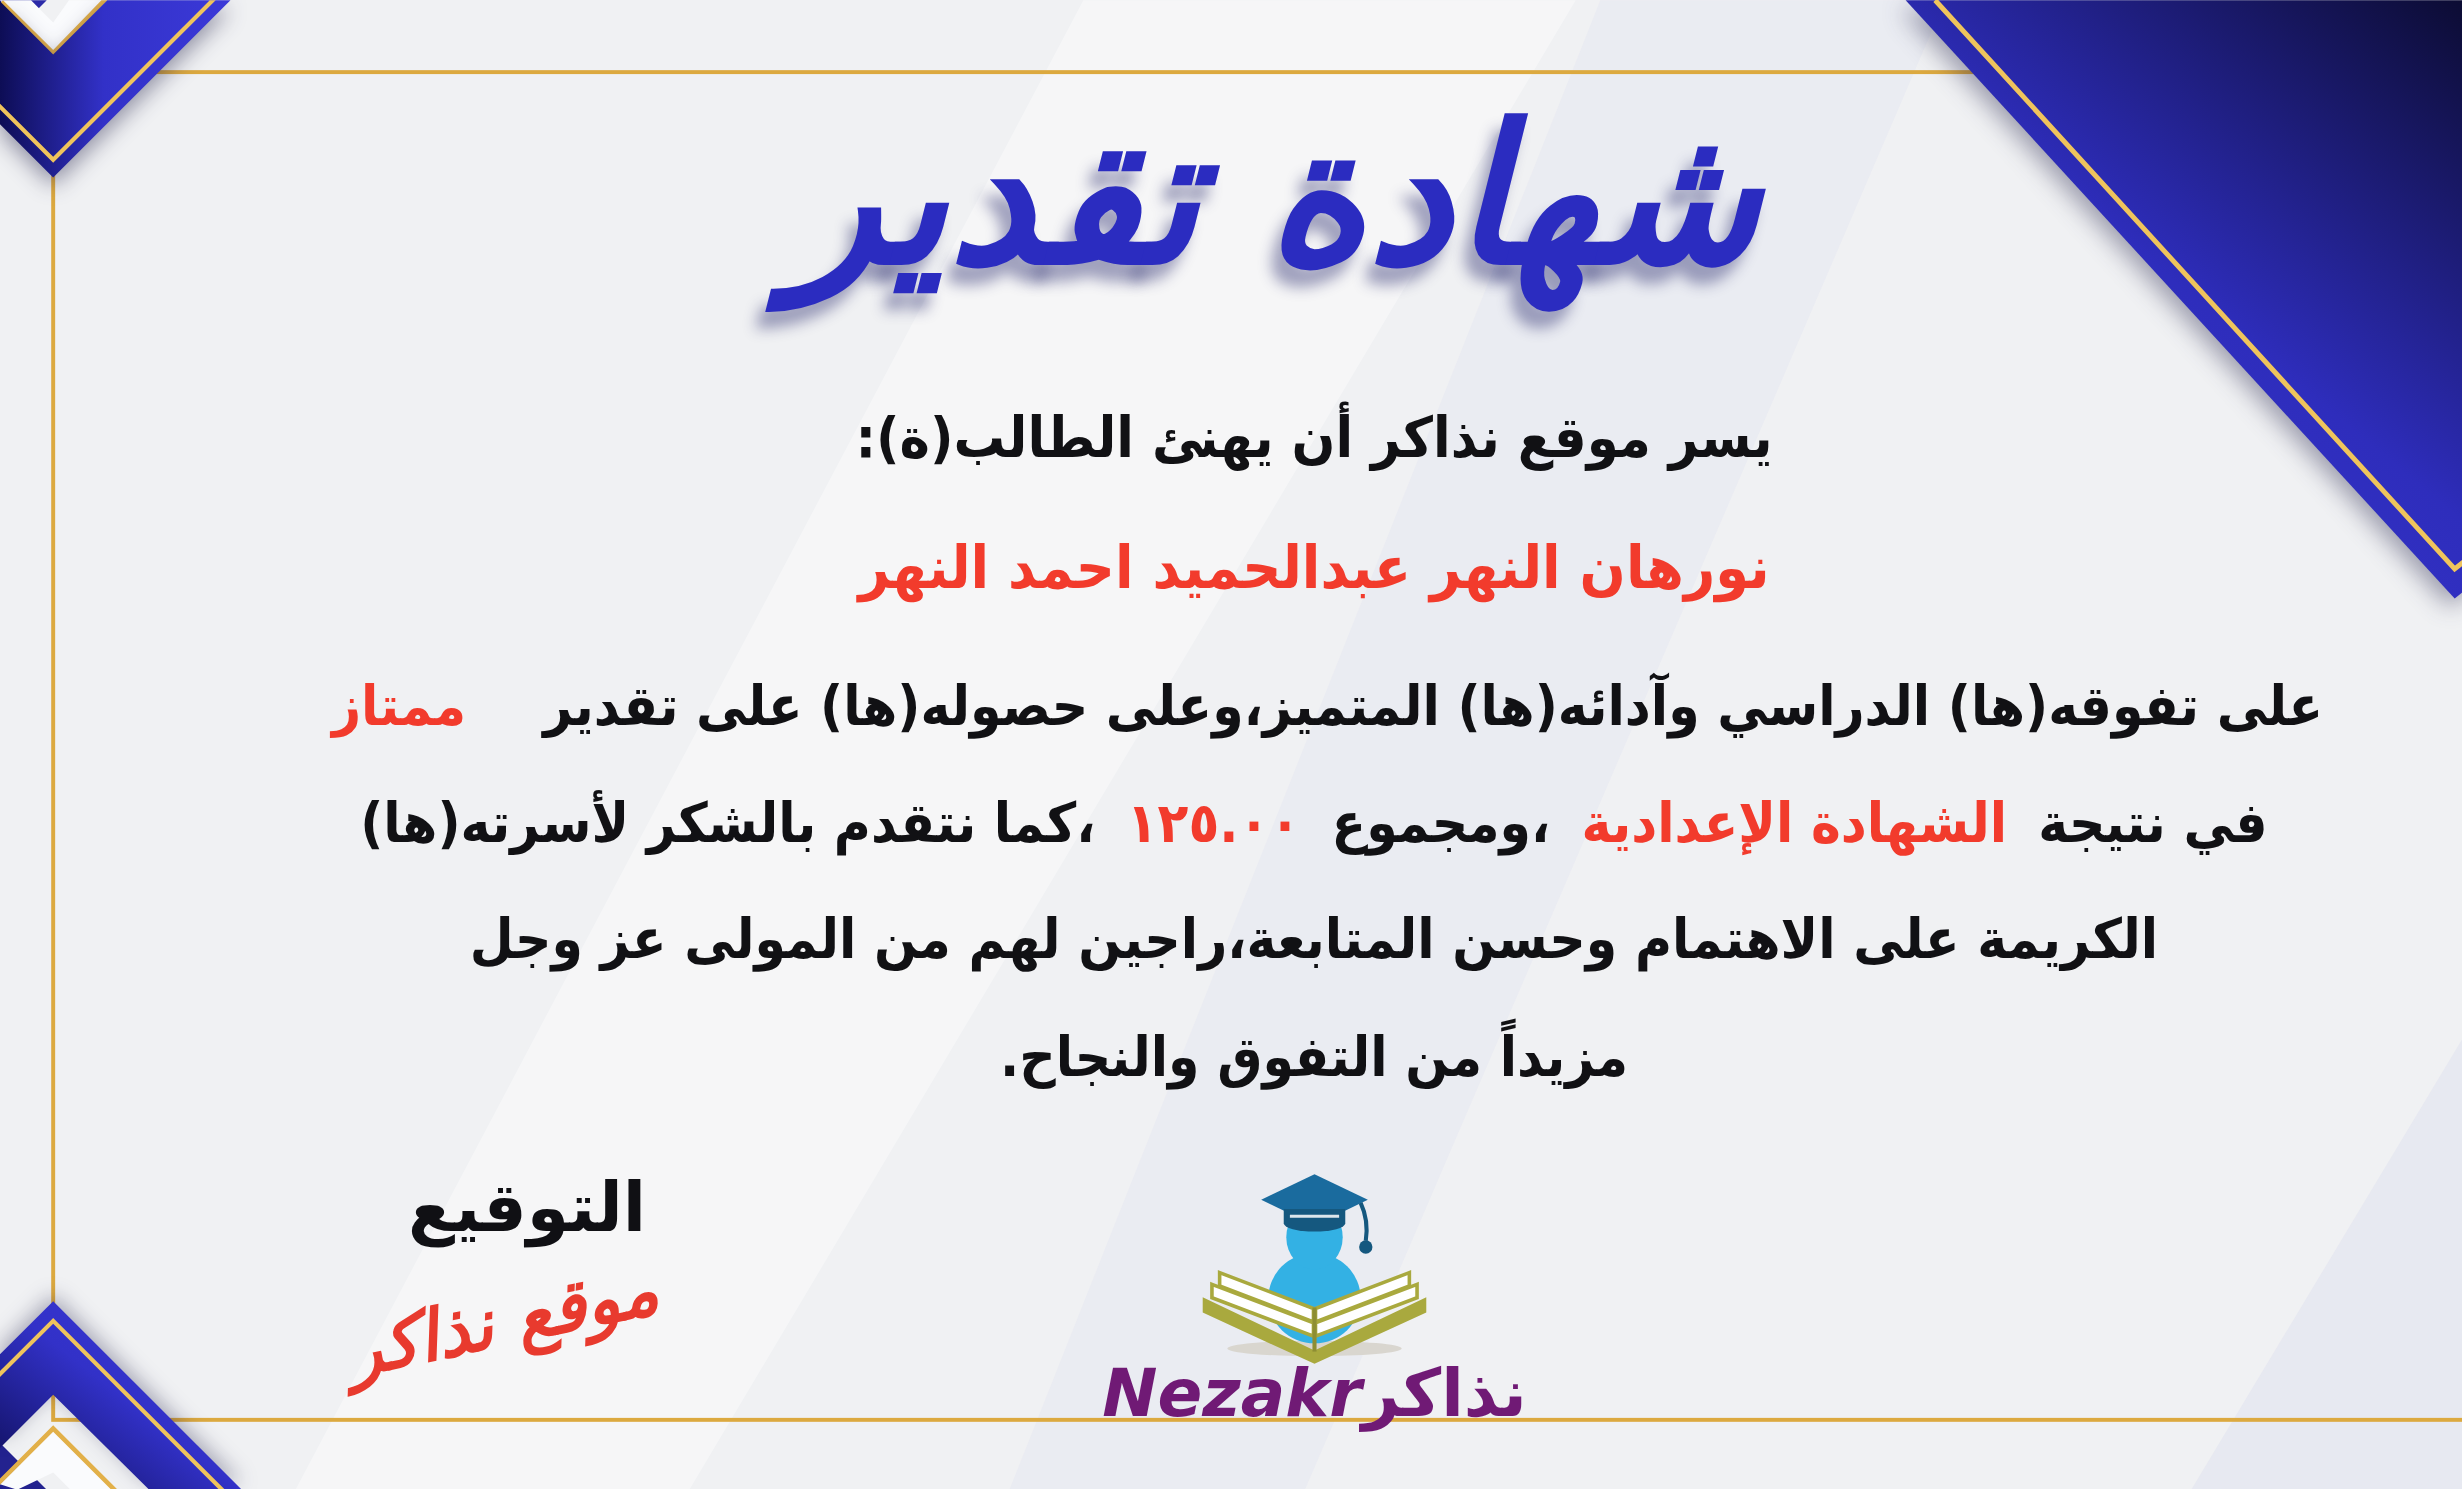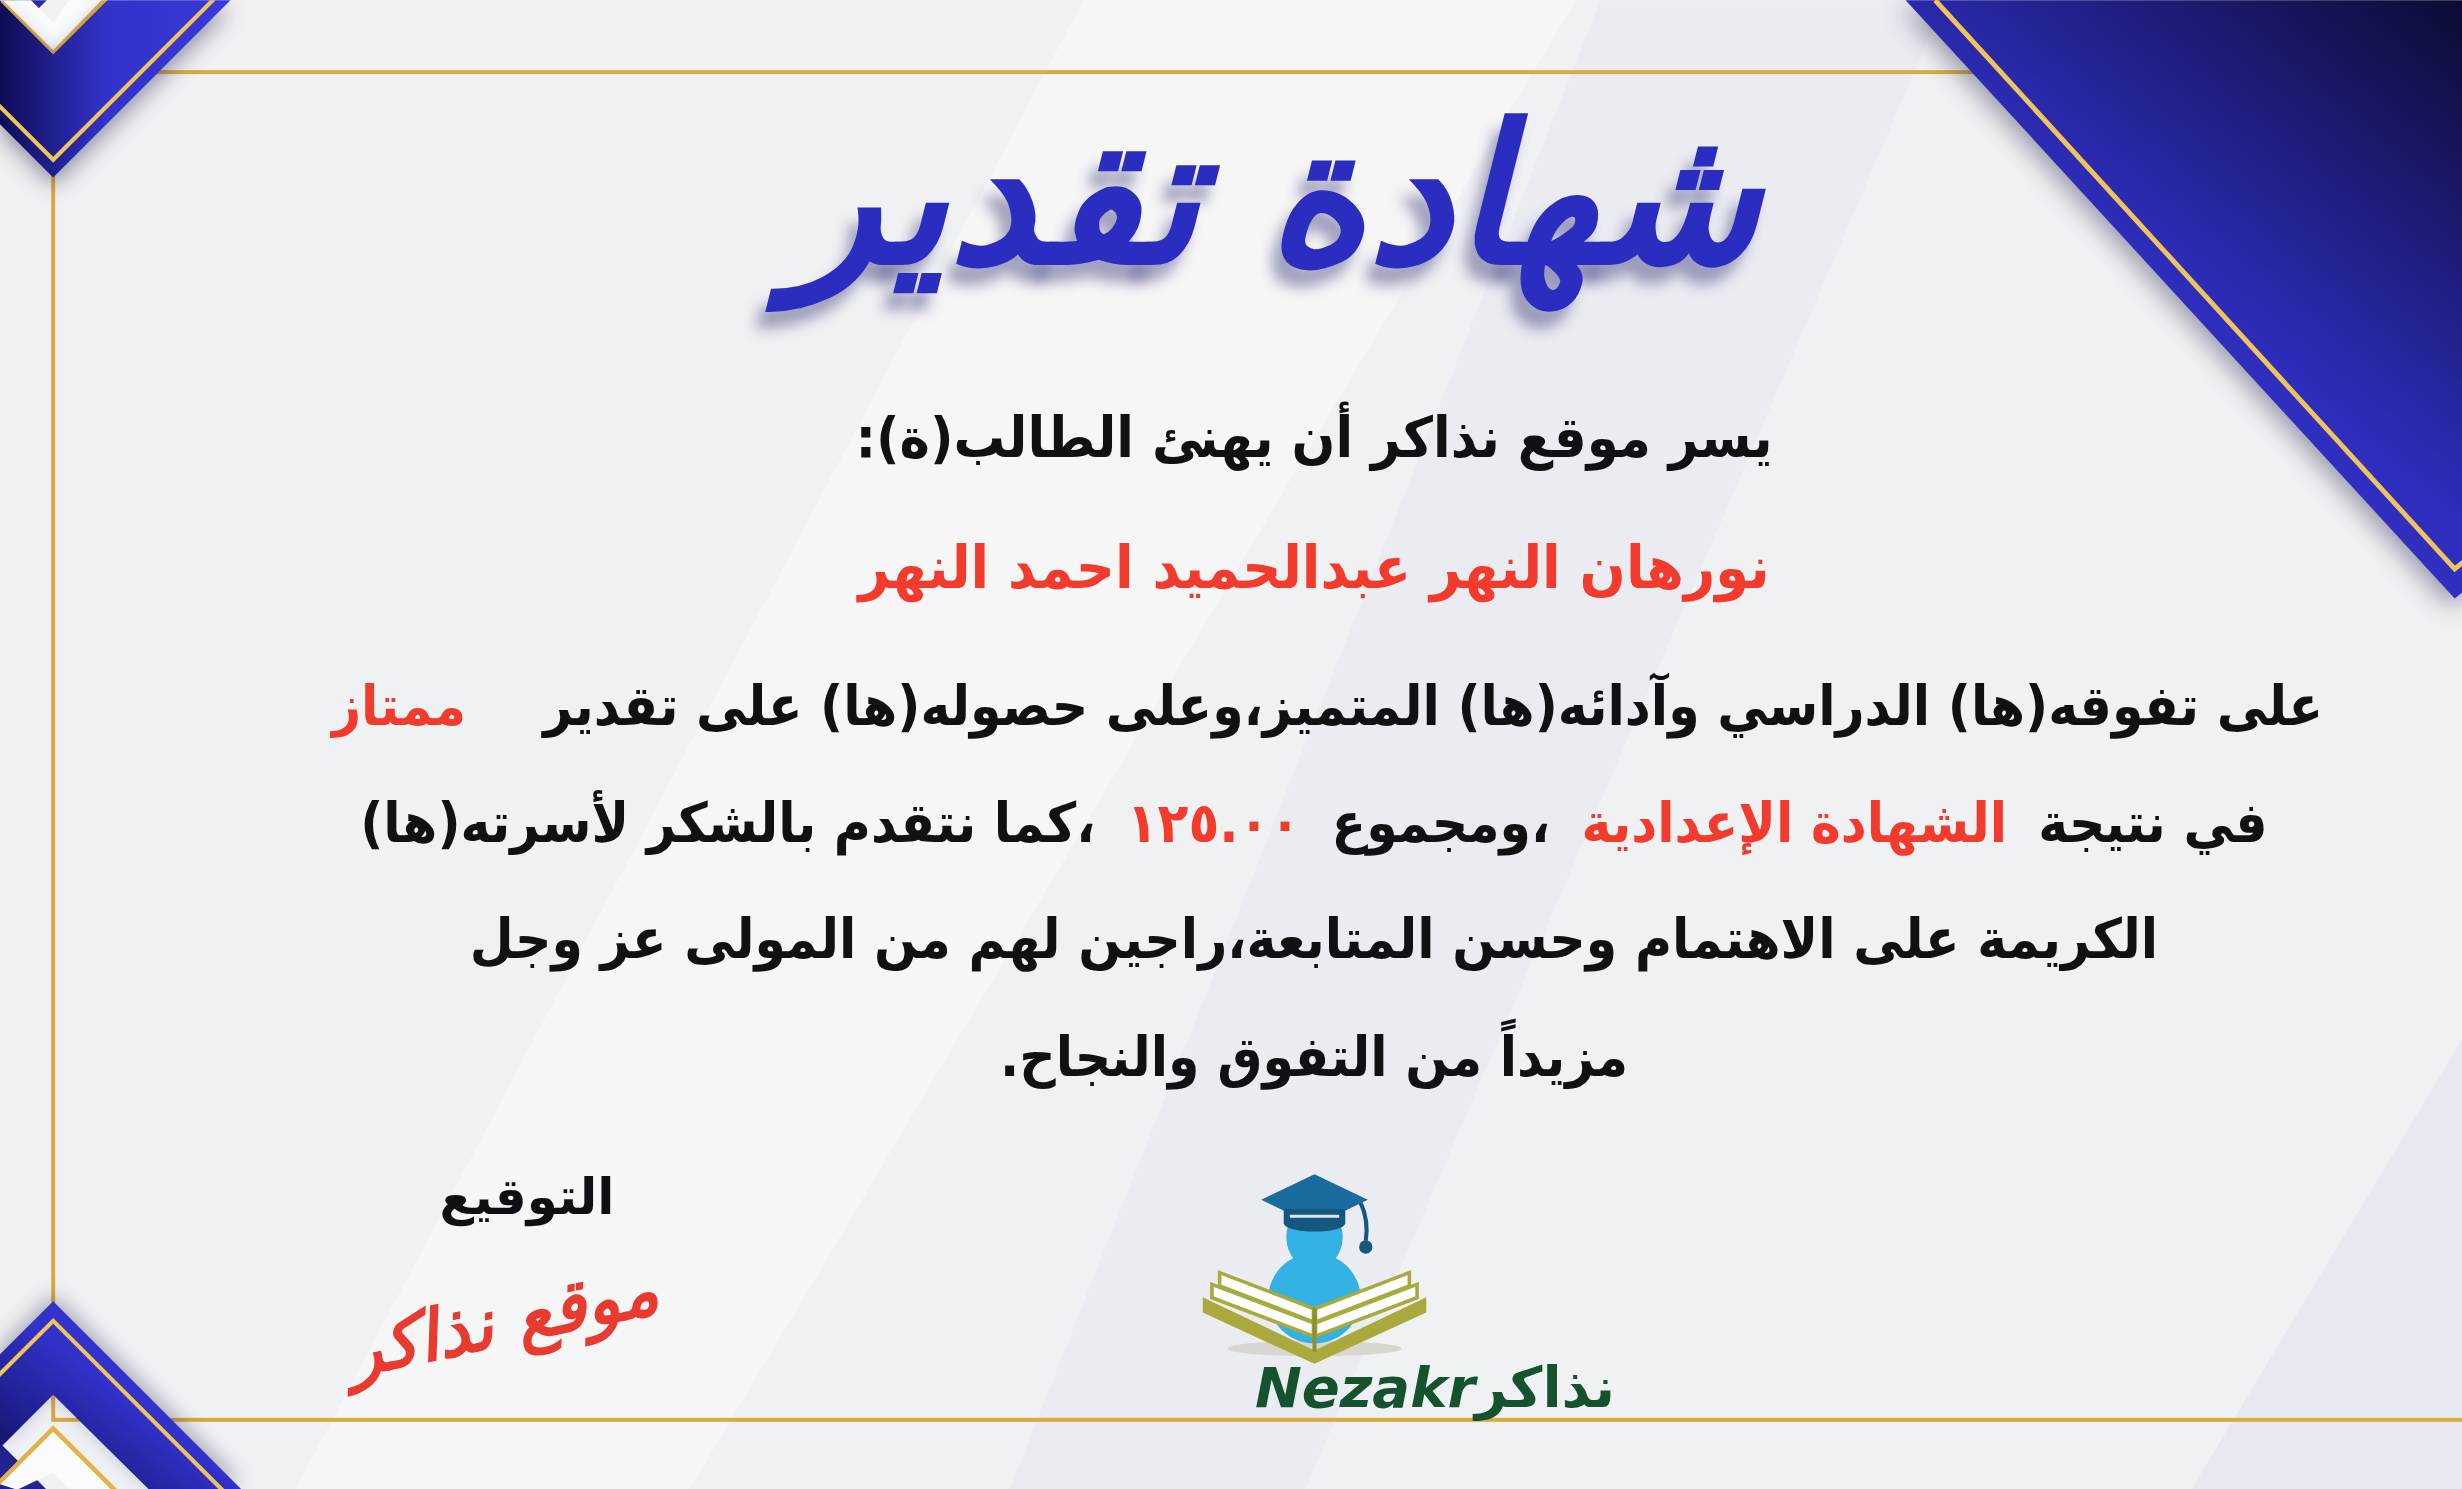--- a/index.html
+++ b/index.html
@@ -33,36 +33,36 @@
   .body1   {top:674px;font-size:55px;}
   .body2   {top:791px;font-size:55px;}
   .body3   {top:907px;font-size:55px;}
   .body4   {top:1025px;font-size:55px;}
   .red-fill{color:#F23B2C;margin:0 34px;}
   .red-grade{color:#F23B2C;margin-left:29.5px;margin-right:84px;}
 
   .sig-label{
     position:absolute;left:404px;top:1168px;width:246px;
     direction:rtl;text-align:center;
-    font-size:50px;font-weight:700;color:#101014;
+    font-size:68px;font-weight:700;color:#101014;
   }
   .sig-script{
     position:absolute;left:315px;top:1280px;width:374px;
     direction:rtl;text-align:center;
     font-size:70px;font-style:italic;font-weight:700;
     color:#E83A2E;
     transform:rotate(-12deg);
   }
 
   
   .logo-icon{position:absolute;left:1194px;top:1128px;width:241px;height:241px;}
   .logo-text{
     position:absolute;left:1014px;top:1355px;width:601px;
-    text-align:right;
-    font-size:56px;font-weight:700;color:#14532d;
+    text-align:center;
+    font-size:66px;font-weight:700;color:#701a75;
     white-space:nowrap;letter-spacing:0;
   }
   .logo-text .latin{font-style:italic;}
 </style>
 </head>
 <body>
 
 <div class="canvas">
 
   <svg class="deco" viewBox="0 0 5337 3025" aria-hidden="true">

